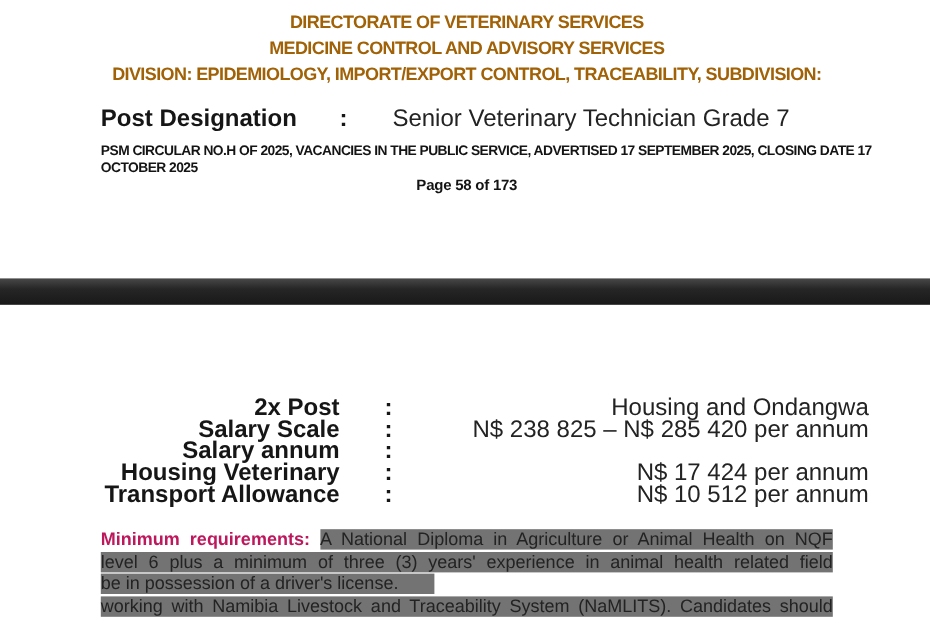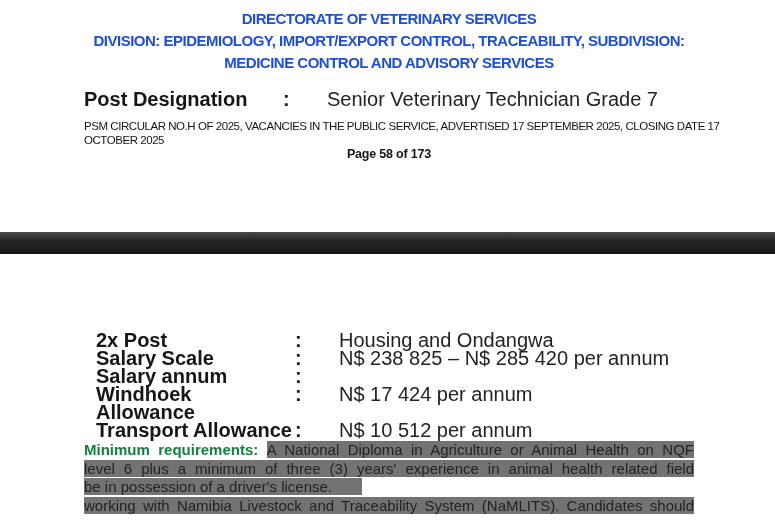--- a/index.html
+++ b/index.html
@@ -15,38 +15,38 @@
     width: 775px; height: 527px;
     background: #ffffff;
   }
   
   .doc-header {
     position: absolute; top: 8px; left: 84px; width: 610px;
     text-align: center;
     font-weight: bold;
     font-size: 15px; line-height: 22px;
     letter-spacing: -0.5px;
-    color: #1d4ed8;
+    color: #a16207;
   }
   
   .field-row {
     display: grid;
     grid-template-columns: 199px 44px auto;
     font-size: 20px; line-height: 18px;
   }
   .post-row {
     position: absolute; top: 90px; left: 84px; width: 640px;
   }
   .lbl { font-weight: bold; color: #161616; }
   .colon { font-weight: bold; color: #161616; }
   .val { color: #232323; }
   
   .circular-note {
     position: absolute; top: 119px; left: 84px; width: 620px;
-    font-weight: normal;
+    font-weight: bold;
     font-size: 11.5px; line-height: 14px;
     letter-spacing: -0.45px;
     color: #141414;
     white-space: nowrap;
   }
   
   .page-indicator {
     position: absolute; top: 147px; left: 84px; width: 610px;
     text-align: center;
     font-weight: bold;
@@ -54,43 +54,43 @@
     letter-spacing: -0.2px;
     color: #141414;
   }
   
   .page-break-bar {
     position: absolute; top: 232px; left: 0; width: 775px; height: 22px;
     background: linear-gradient(180deg, #484848 0%, #262626 40%, #181818 100%);
   }
   
   .details-block {
-    position: absolute; top: 331px; left: 96px; width: 640px;
+    position: absolute; top: 331px; left: 84px; width: 640px; text-align: right;
   }
   
   .requirements {
     position: absolute; top: 441px; left: 84px; width: 610px;
     font-size: 15px; line-height: 18.6px;
     color: #232323;
   }
   .req-line { width: 610px; }
   .req-line.just { text-align: justify; text-align-last: justify; }
-  .req-label { font-weight: bold; color: #15803d; white-space: pre-wrap; }
+  .req-label { font-weight: bold; color: #be185d; white-space: pre-wrap; }
   .hl { background: #737373; }
   .hl-last { padding-right: 30px; }
 </style>
 </head>
 <body>
 
 <div class="page">
 
   <div class="doc-header">
     <div>DIRECTORATE OF VETERINARY SERVICES</div>
+    <div>MEDICINE CONTROL AND ADVISORY SERVICES</div>
     <div>DIVISION: EPIDEMIOLOGY, IMPORT/EXPORT CONTROL, TRACEABILITY, SUBDIVISION:</div>
-    <div>MEDICINE CONTROL AND ADVISORY SERVICES</div>
   </div>
 
   <div class="field-row post-row">
     <span class="lbl">Post Designation</span>
     <span class="colon">:</span>
     <span class="val">Senior Veterinary Technician Grade 7</span>
   </div>
 
   <div class="circular-note">
     <div>PSM CIRCULAR NO.H OF 2025, VACANCIES IN THE PUBLIC SERVICE, ADVERTISED 17 SEPTEMBER 2025, CLOSING DATE 17</div>
@@ -110,21 +110,21 @@
     <div class="field-row">
       <span class="lbl">Salary Scale</span>
       <span class="colon">:</span>
       <span class="val">N$ 238 825 – N$ 285 420 per annum</span>
     </div>
     <div class="field-row">
       <span class="lbl">Salary annum</span>
       <span class="colon">:</span>
     </div>
     <div class="field-row">
-      <span class="lbl">Windhoek Allowance</span>
+      <span class="lbl">Housing Veterinary</span>
       <span class="colon">:</span>
       <span class="val">N$ 17 424 per annum</span>
     </div>
     <div class="field-row">
       <span class="lbl">Transport Allowance</span>
       <span class="colon">:</span>
       <span class="val">N$ 10 512 per annum</span>
     </div>
   </div>
 

